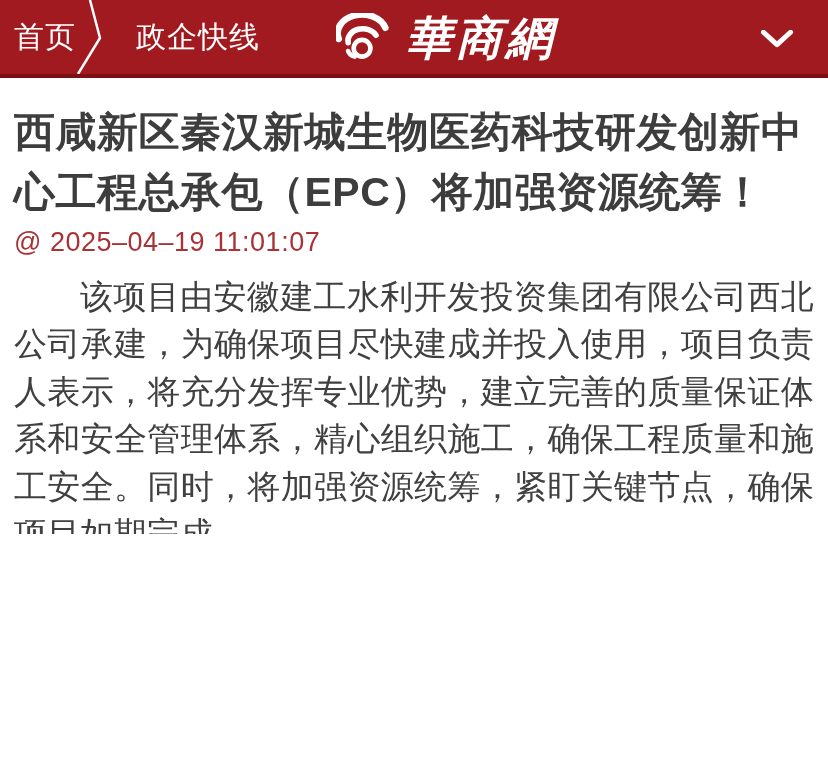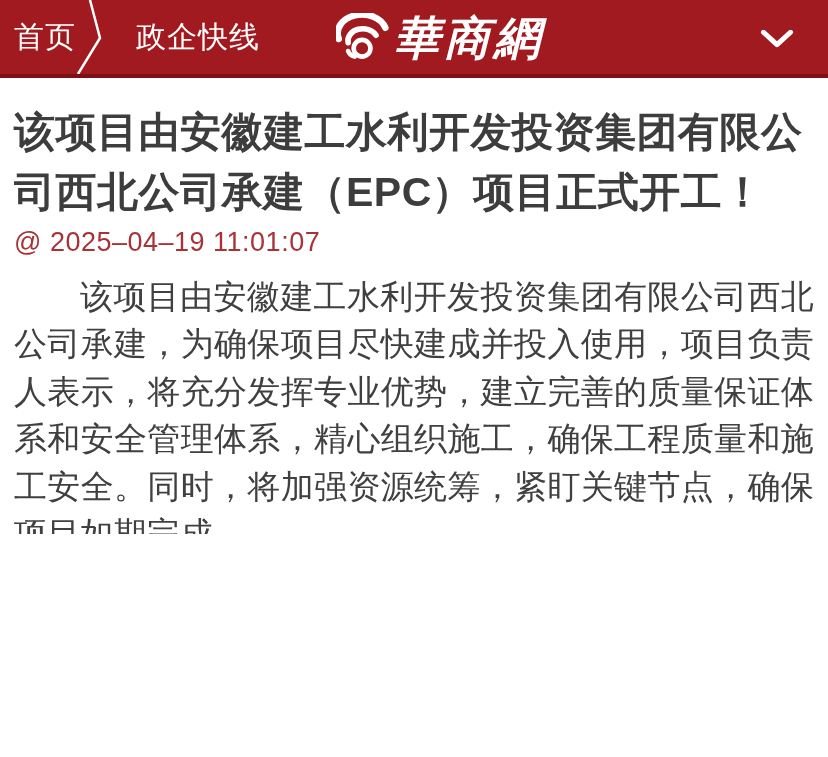--- a/index.html
+++ b/index.html
@@ -50,21 +50,21 @@
     width: 34px;
     height: 74px;
   }
   .logo {
     position: absolute;
     left: 336px;
     top: 8px;
     height: 60px;
     display: flex;
     align-items: center;
-    gap: 4px;
+    gap: 16px;
     cursor: pointer;
   }
   .logo-icon { width: 54px; height: 50px; }
   .logo-text {
     color: var(--header_text);
     font-family: "DejaVu Serif", serif;
     font-weight: bold;
     font-style: italic;
     font-size: 46px;
     letter-spacing: 4px;
@@ -130,21 +130,21 @@
       </svg>
       <span class="logo-text">華商網</span>
     </div>
 
     <svg class="collapse-btn" viewBox="0 0 28 16">
       <polyline points="2,2 14,13 26,2" fill="none" stroke="#ffffff" stroke-width="4.5" stroke-linecap="round" stroke-linejoin="round"></polyline>
     </svg>
   </header>
 
   <main class="article">
-    <h1 class="article-title">该项目由安徽建工水利开发投资集团有限公司西北公司承建（EPC）项目正式开工！</h1>
+    <h1 class="article-title">西咸新区秦汉新城生物医药科技研发创新中心工程总承包（EPC）将加强资源统筹！</h1>
 
     <div class="timestamp">@ 2025–04–19 11:01:07</div>
 
     <div class="article-body">
       <p>该项目由安徽建工水利开发投资集团有限公司西北公司承建，为确保项目尽快建成并投入使用，项目负责人表示，将充分发挥专业优势，建立完善的质量保证体系和安全管理体系，精心组织施工，确保工程质量和施工安全。同时，将加强资源统筹，紧盯关键节点，确保项目如期完成。</p>
     </div>
   </main>
 
 </div>
 

